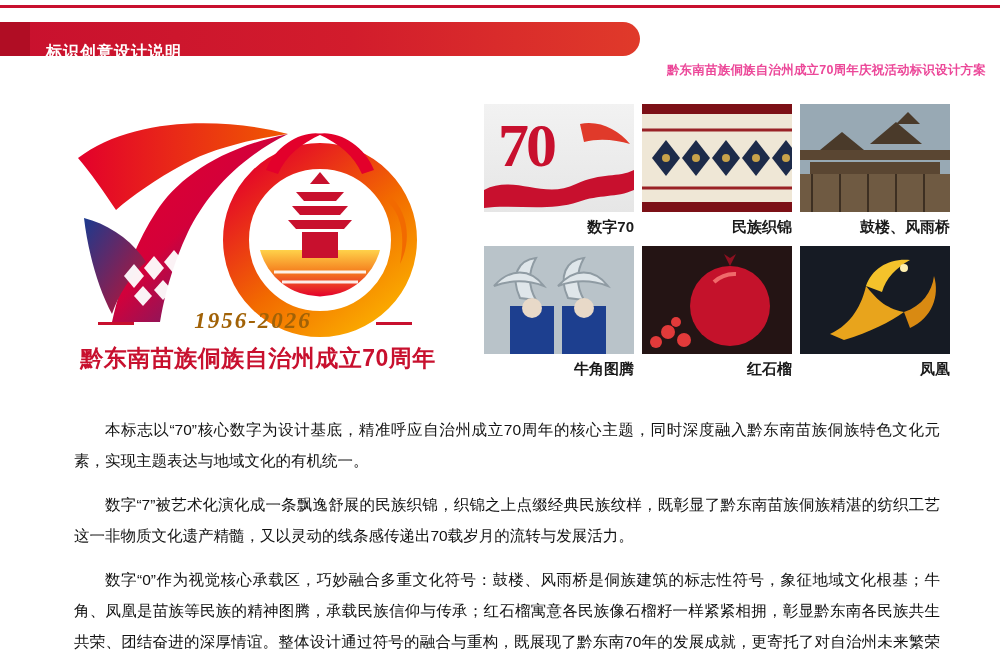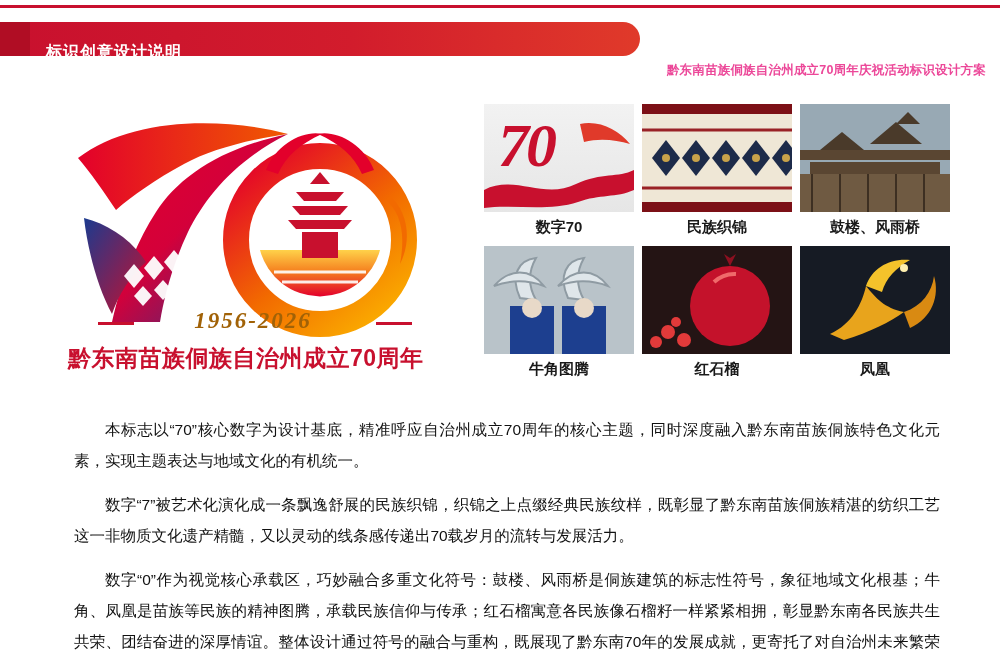--- a/index.html
+++ b/index.html
@@ -87,20 +87,21 @@
     width: 36px;
     height: 3px;
     background: #c8102e;
   }
   .logo-years-line.left  { left: 38px; }
   .logo-years-line.right { left: 316px; }
   .logo-caption {
     position: absolute;
     left: 8px; top: 243px;
     width: 380px;
+    text-align: center;
     font-family: "Liberation Sans", sans-serif;
     font-weight: bold;
     font-size: 23px;
     color: #c8102e;
     letter-spacing: 0.5px;
   }
 
   
   .grid {
     position: absolute;
@@ -115,32 +116,32 @@
   .thumb {
     width: 150px;
     height: 108px;
     overflow: hidden;
     position: relative;
     background: #ddd;
   }
   .cap {
     height: 30px;
     line-height: 30px;
-    text-align: center;
+    text-align: right;
     font-size: 15px;
     font-weight: bold;
     color: #1a1a1a;
   }
 
   
   .t1 { background: linear-gradient(180deg,#f2f2f2 0%,#e6e6e6 100%); }
   .t1 .num {
     position:absolute; left:14px; top:6px;
     font-family: "Liberation Serif", serif;
-    font-weight: bold; font-style: italic;
+    font-weight: bold; 
     font-size: 62px; color:#c8102e;
     letter-spacing:-3px;
   }
   
   .t2 { background:#f5f1e6; }
   
   .t3 { background: linear-gradient(180deg,#8aa0ad 0%,#6c7f8c 100%); }
   
   .t4 { background: linear-gradient(180deg,#cfd6da 0%,#9aa6ad 100%); }
   

